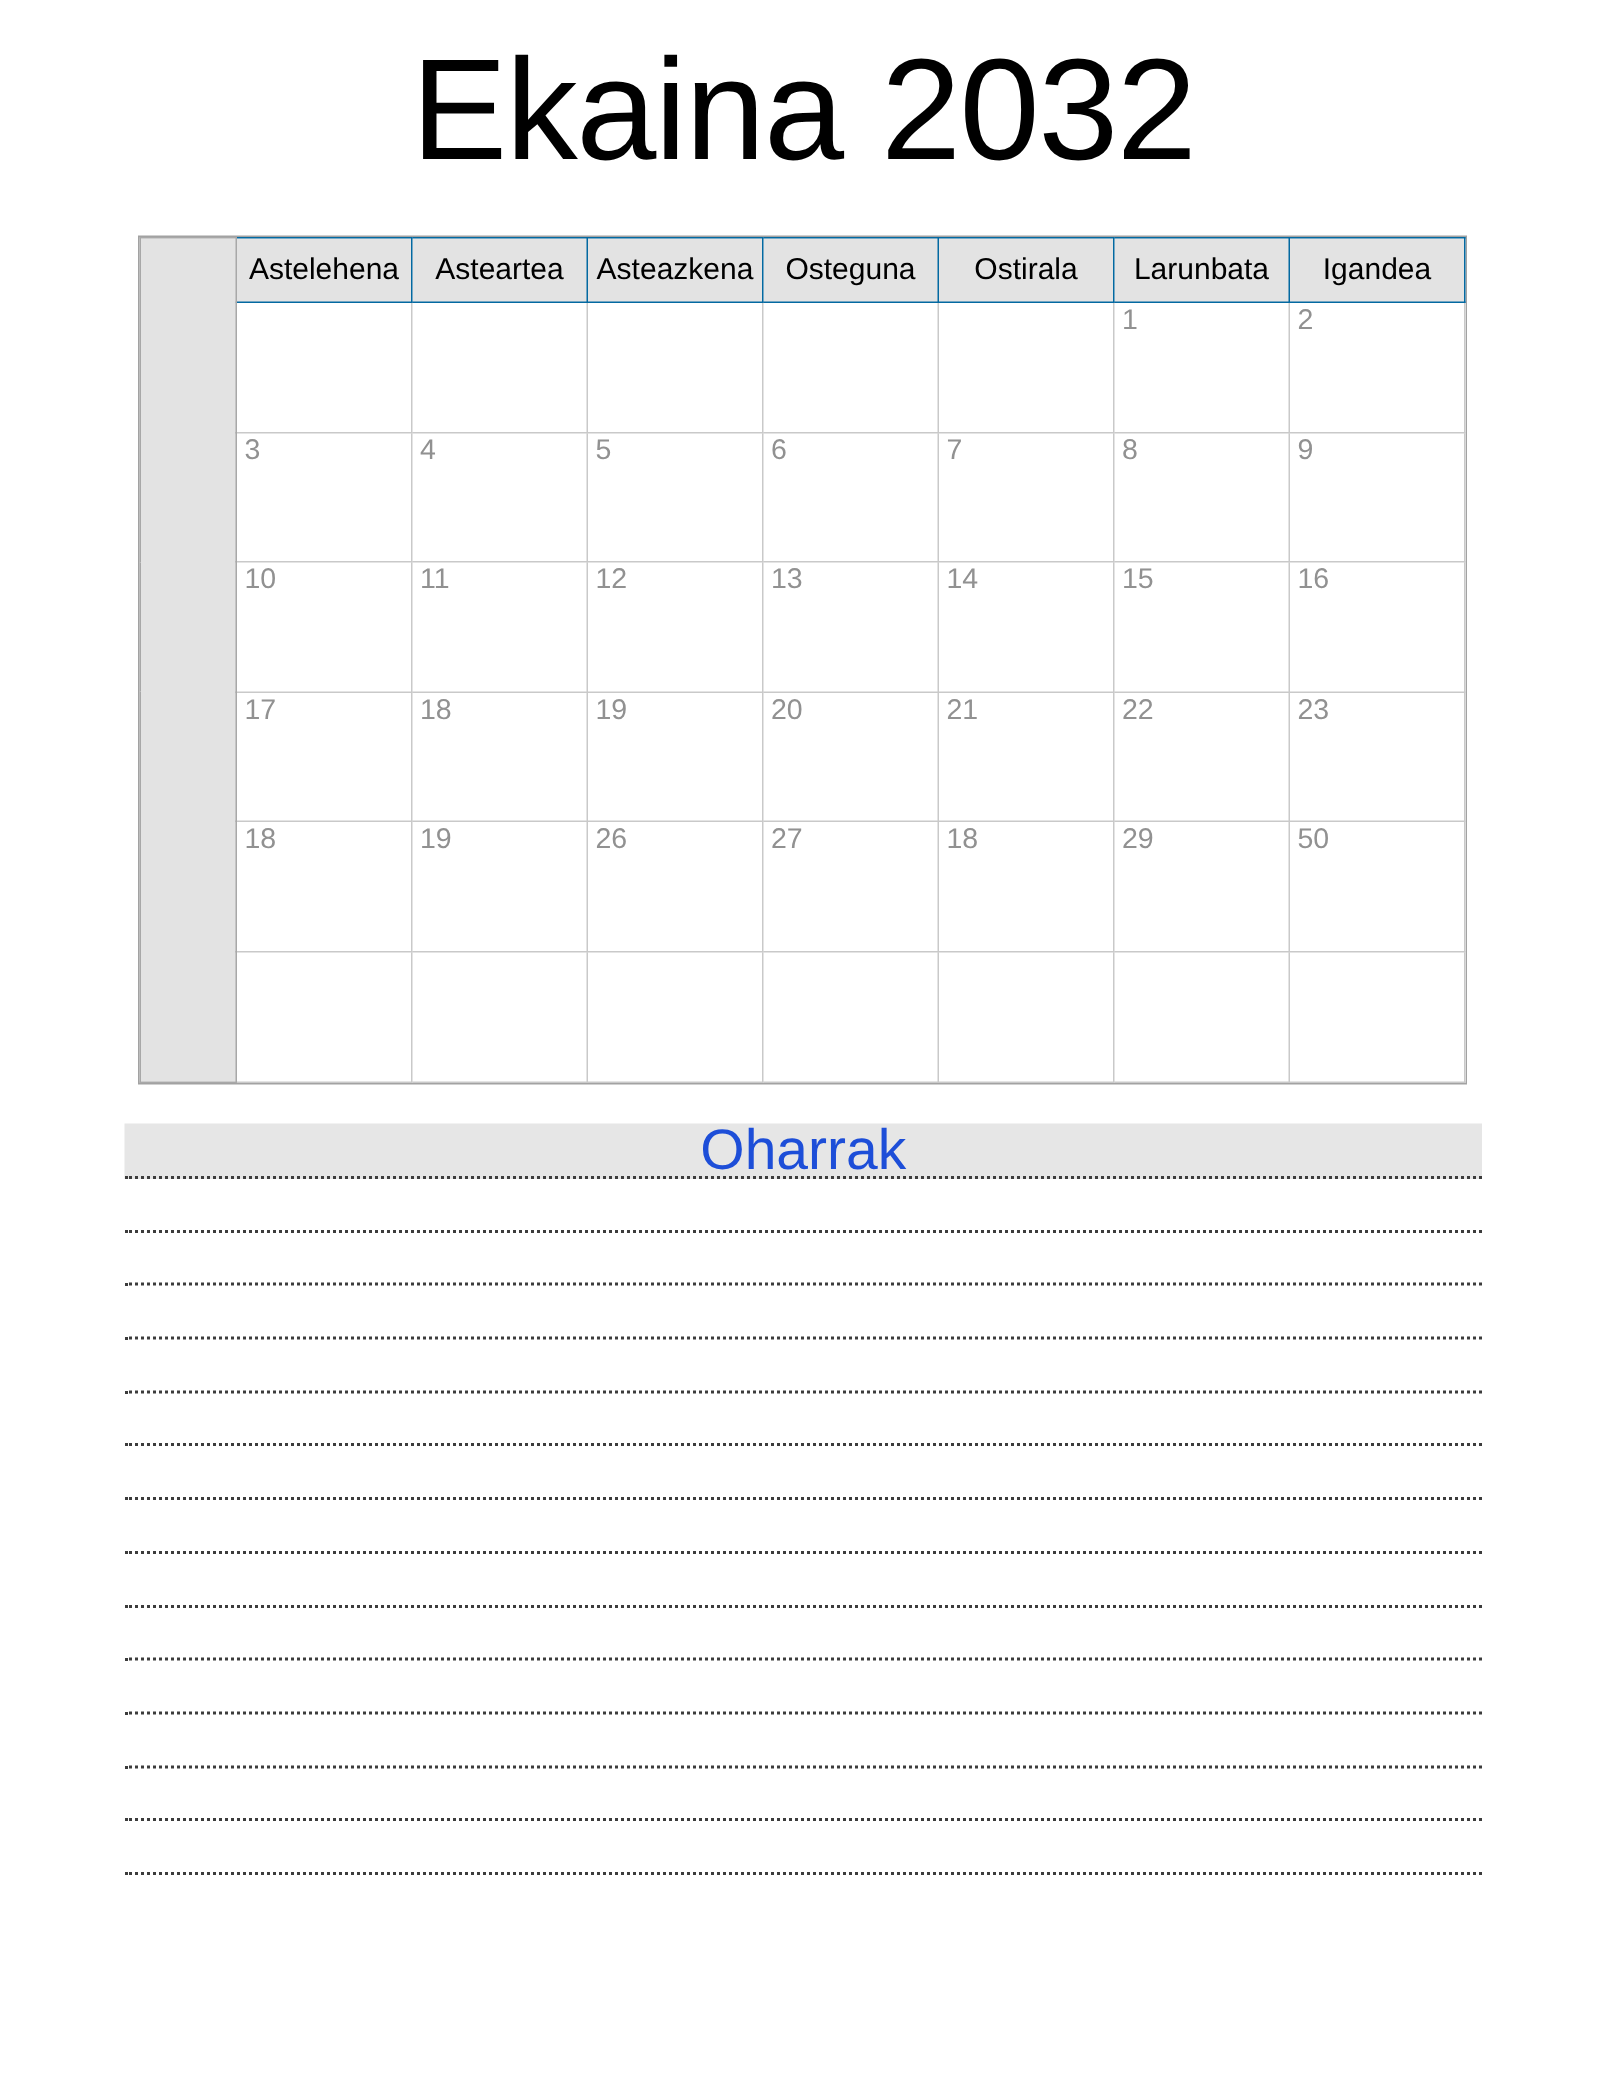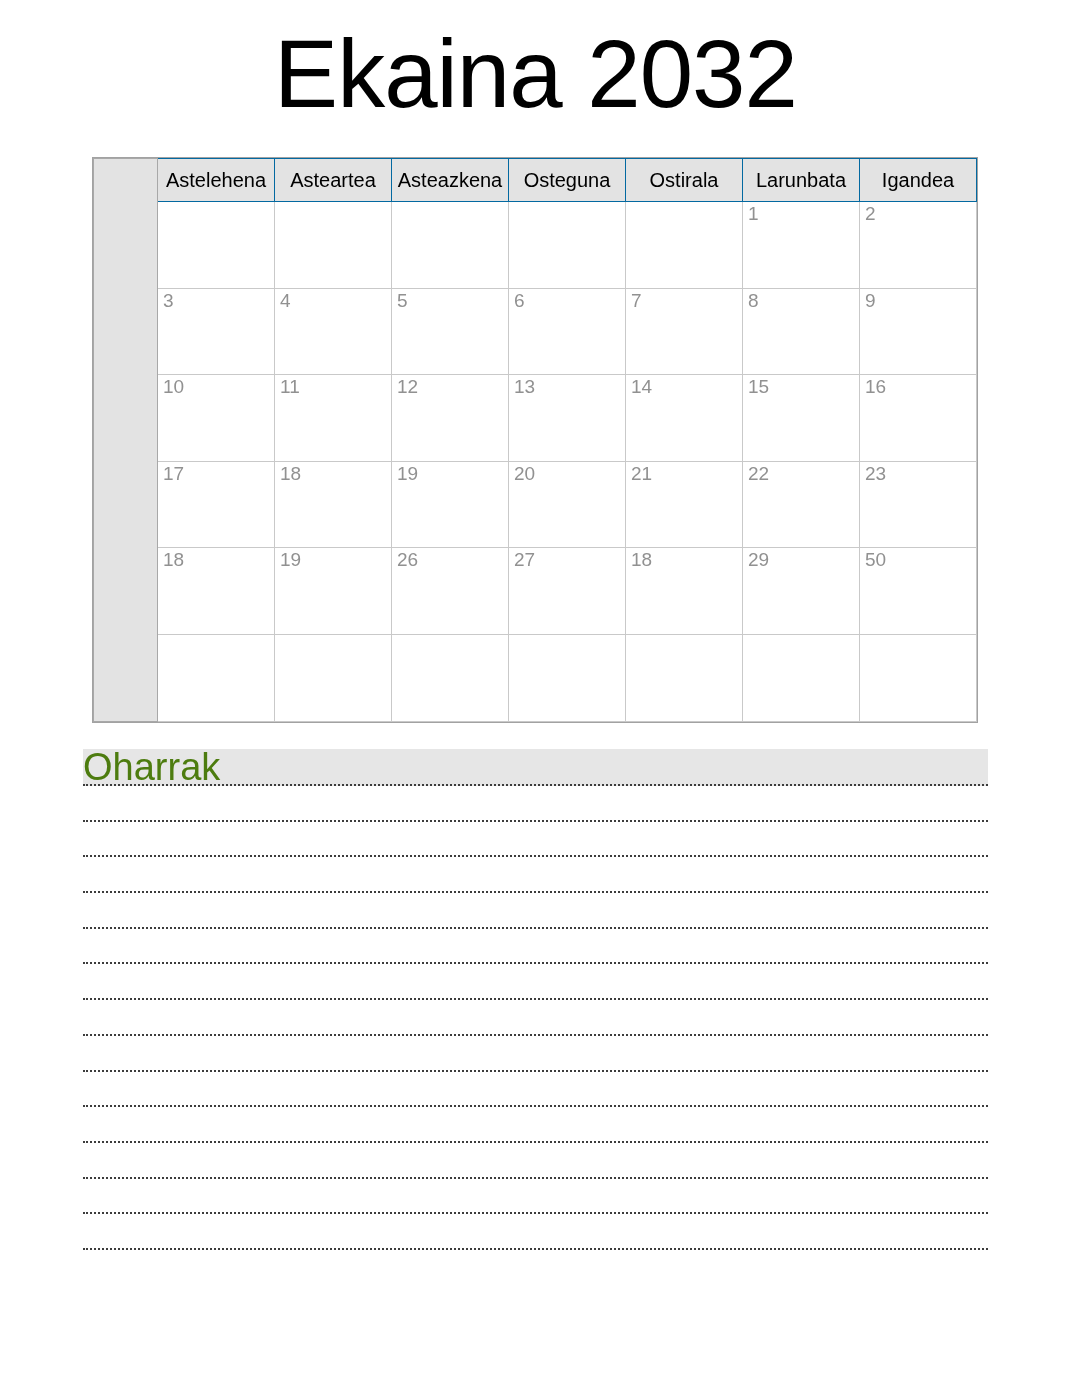--- a/index.html
+++ b/index.html
@@ -86,24 +86,25 @@
   .notes {
     position: absolute;
     left: 83px;
     top: 749px;
     width: 905px;
   }
   .notes-header {
     height: 35px;
     background: #e6e6e6;
     border-bottom: 2px dotted #3c3c3c;
+    text-align: center;
     font-size: 38px;
     line-height: 37px;
     font-weight: 400;
-    color: #4d7c0f;
+    color: #1d4ed8;
   }
   .note-line {
     height: 33.7px;
     border-bottom: 2px dotted #3c3c3c;
   }
 </style>
 </head>
 <body>
 
 <div class="page">

